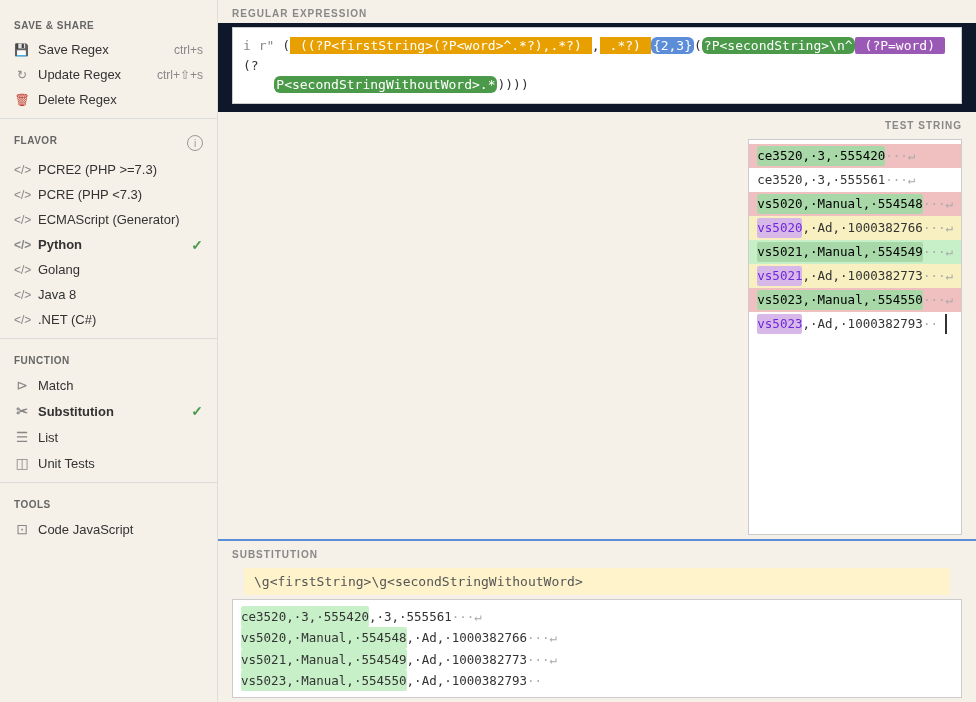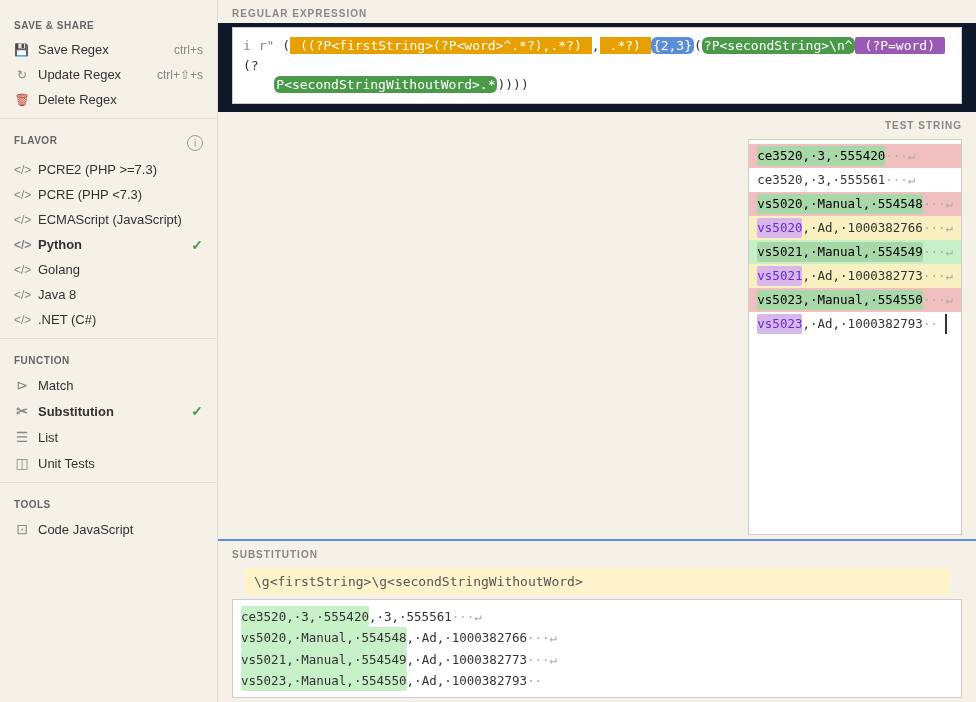--- a/index.html
+++ b/index.html
@@ -259,21 +259,21 @@
   <div class="sidebar-item">
     <span class="icon">&lt;/&gt;</span>
     <span>PCRE2 (PHP &gt;=7.3)</span>
   </div>
   <div class="sidebar-item">
     <span class="icon">&lt;/&gt;</span>
     <span>PCRE (PHP &lt;7.3)</span>
   </div>
   <div class="sidebar-item">
     <span class="icon">&lt;/&gt;</span>
-    <span>ECMAScript (JavaScript)</span>
+    <span>ECMAScript (Generator)</span>
   </div>
   <div class="sidebar-item active">
     <span class="icon">&lt;/&gt;</span>
     <span>Python</span>
     <span class="check-icon">✓</span>
   </div>
   <div class="sidebar-item">
     <span class="icon">&lt;/&gt;</span>
     <span>Golang</span>
   </div>

